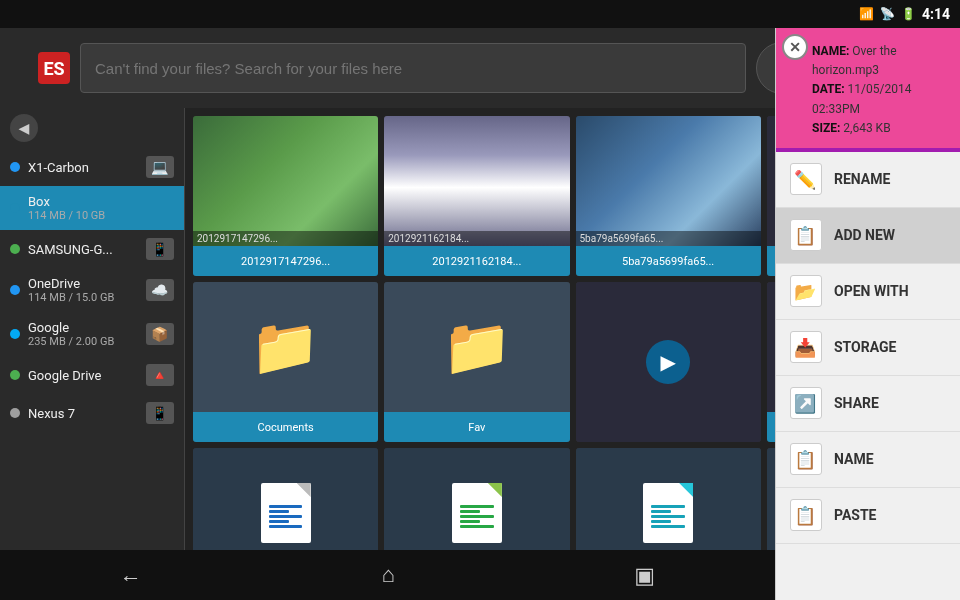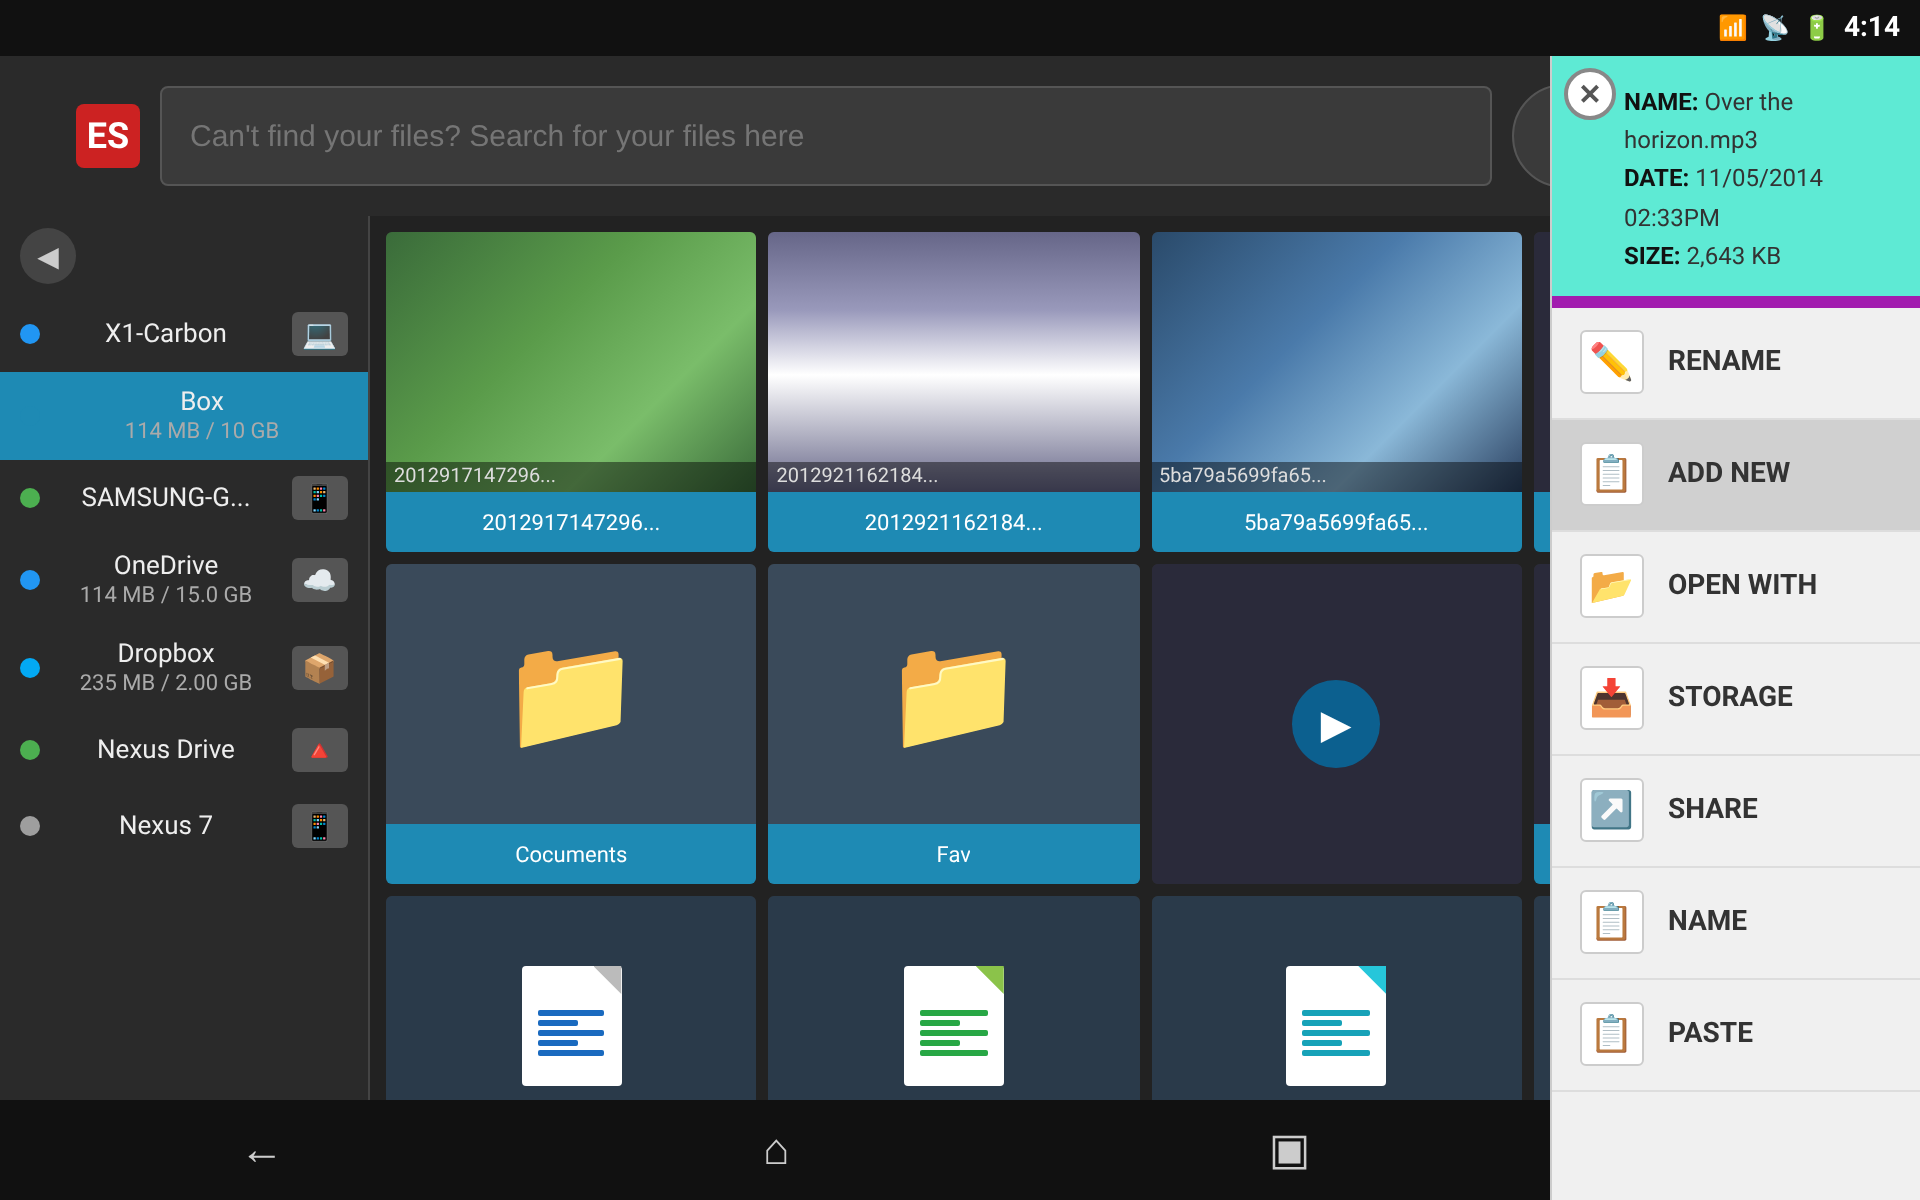--- a/index.html
+++ b/index.html
@@ -105,21 +105,20 @@
       font-weight: bold;
       padding: 10px 14px 6px 14px;
     }
     .sidebar-item {
       display: flex;
       align-items: center;
       padding: 8px 10px;
       cursor: pointer;
       gap: 8px;
       position: relative;
-      text-align: center;
     }
     .sidebar-item.active { background: #1e8ab4; }
     .sidebar-dot {
       width: 10px; height: 10px;
       border-radius: 50%;
       flex-shrink: 0;
     }
     .sidebar-label { color: #eee; font-size: 13px; flex: 1; }
     .sidebar-sublabel { color: #aaa; font-size: 11px; }
     .sidebar-icon {
@@ -250,23 +249,23 @@
       top: 6px; left: 6px;
       width: 26px; height: 26px;
       background: #fff;
       border: 2px solid #888;
       border-radius: 50%;
       display: flex; align-items: center; justify-content: center;
       cursor: pointer; color: #555; font-size: 14px; font-weight: bold;
       z-index: 10;
     }
     #context-info {
-      background: #5eead4;
+      background: #ec4899;
       padding: 14px 14px 10px 36px;
-      border-bottom: 6px solid #a21caf;
+      border-bottom: 4px solid #a21caf;
     }
     .ctx-info-label { font-size: 12px; color: #333; line-height: 1.6; }
     .ctx-info-label strong { color: #111; }
     .ctx-menu-items { flex: 1; display: flex; flex-direction: column; }
     .ctx-menu-item {
       display: flex;
       align-items: center;
       padding: 0 14px;
       height: 56px;
       gap: 12px;
@@ -355,30 +354,30 @@
       <div class="sidebar-item-col">
         <span class="sidebar-label">OneDrive</span>
         <span class="sidebar-sublabel">114 MB / 15.0 GB</span>
       </div>
       <div class="sidebar-icon">☁️</div>
     </div>
 
     <div class="sidebar-item">
       <span class="sidebar-dot" style="background:#03A9F4;"></span>
       <div class="sidebar-item-col">
-        <span class="sidebar-label">Dropbox</span>
+        <span class="sidebar-label">Google</span>
         <span class="sidebar-sublabel">235 MB / 2.00 GB</span>
       </div>
       <div class="sidebar-icon">📦</div>
     </div>
 
     <div class="sidebar-item">
       <span class="sidebar-dot" style="background:#4CAF50;"></span>
       <div class="sidebar-item-col">
-        <span class="sidebar-label">Nexus Drive</span>
+        <span class="sidebar-label">Google Drive</span>
       </div>
       <div class="sidebar-icon">🔺</div>
     </div>
 
     <div class="sidebar-item">
       <span class="sidebar-dot" style="background:#9E9E9E;"></span>
       <div class="sidebar-item-col">
         <span class="sidebar-label">Nexus 7</span>
       </div>
       <div class="sidebar-icon">📱</div>

